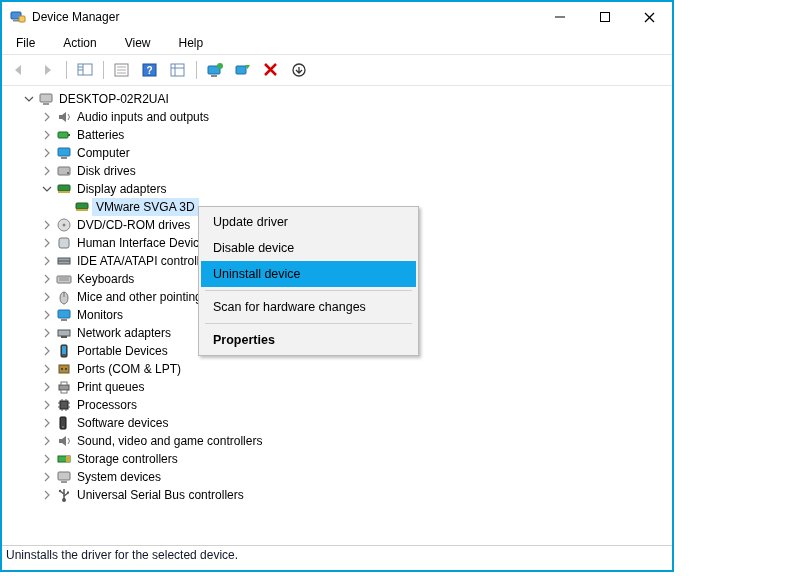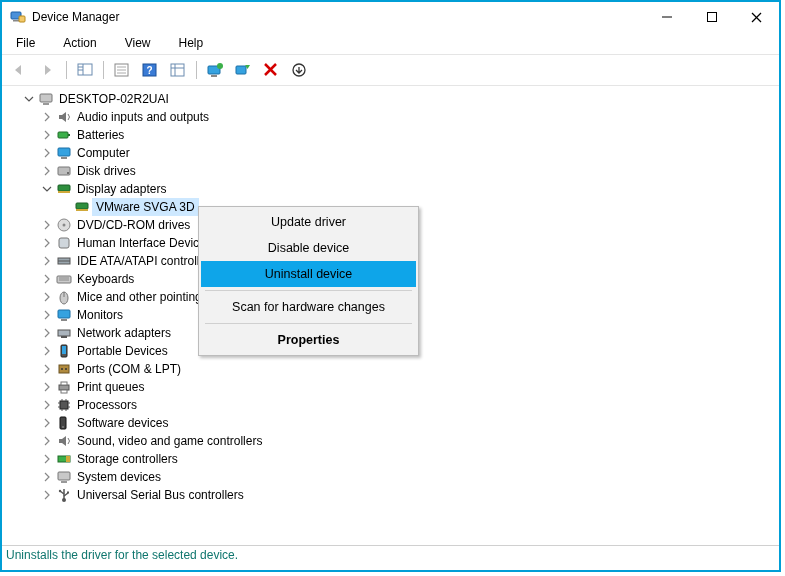--- a/index.html
+++ b/index.html
@@ -5,21 +5,21 @@
   html, body {
     margin: 0;
     padding: 0;
     font-family: "Segoe UI", Tahoma, sans-serif;
     font-size: 12px;
     background: #fff;
     color: #000;
   }
   .window {
     position: relative;
-    width: 781px;
+    width: 674px;
     height: 572px;
     border: 2px solid #009ed6;
     background: #fff;
     box-sizing: border-box;
     display: flex;
     flex-direction: column;
   }
   .titlebar {
     display: flex;
     align-items: center;
@@ -109,40 +109,39 @@
     border: 1px solid transparent;
   }
   .ctxmenu {
     position: absolute;
     background: #f2f2f2;
     border: 1px solid #bcbcbc;
     box-shadow: 2px 2px 3px rgba(0,0,0,0.25);
     width: 215px;
     padding: 2px;
     font-size: 12.5px;
-    text-align: center;
   }
   .ctxitem {
     padding: 6px 12px;
   }
   .ctxitem.highlight {
     background: #0ea5e9;
   }
   .ctxsep {
     height: 1px;
     background: #d0d0d0;
     margin: 3px 4px;
   }
   .ctxitem.bold { font-weight: bold; }
   .statusbar {
     border-top: 1px solid #d0d0d0;
     height: 20px;
     font-size: 12px;
     padding: 2px 4px;
-    color: #0f766e;
+    color: #0f172a;
   }
 </style>
 </head>
 <body>
 
 <div class="window">
 
   <div class="titlebar">
     <span class="icon">
       <svg width="16" height="16" viewBox="0 0 16 16">

